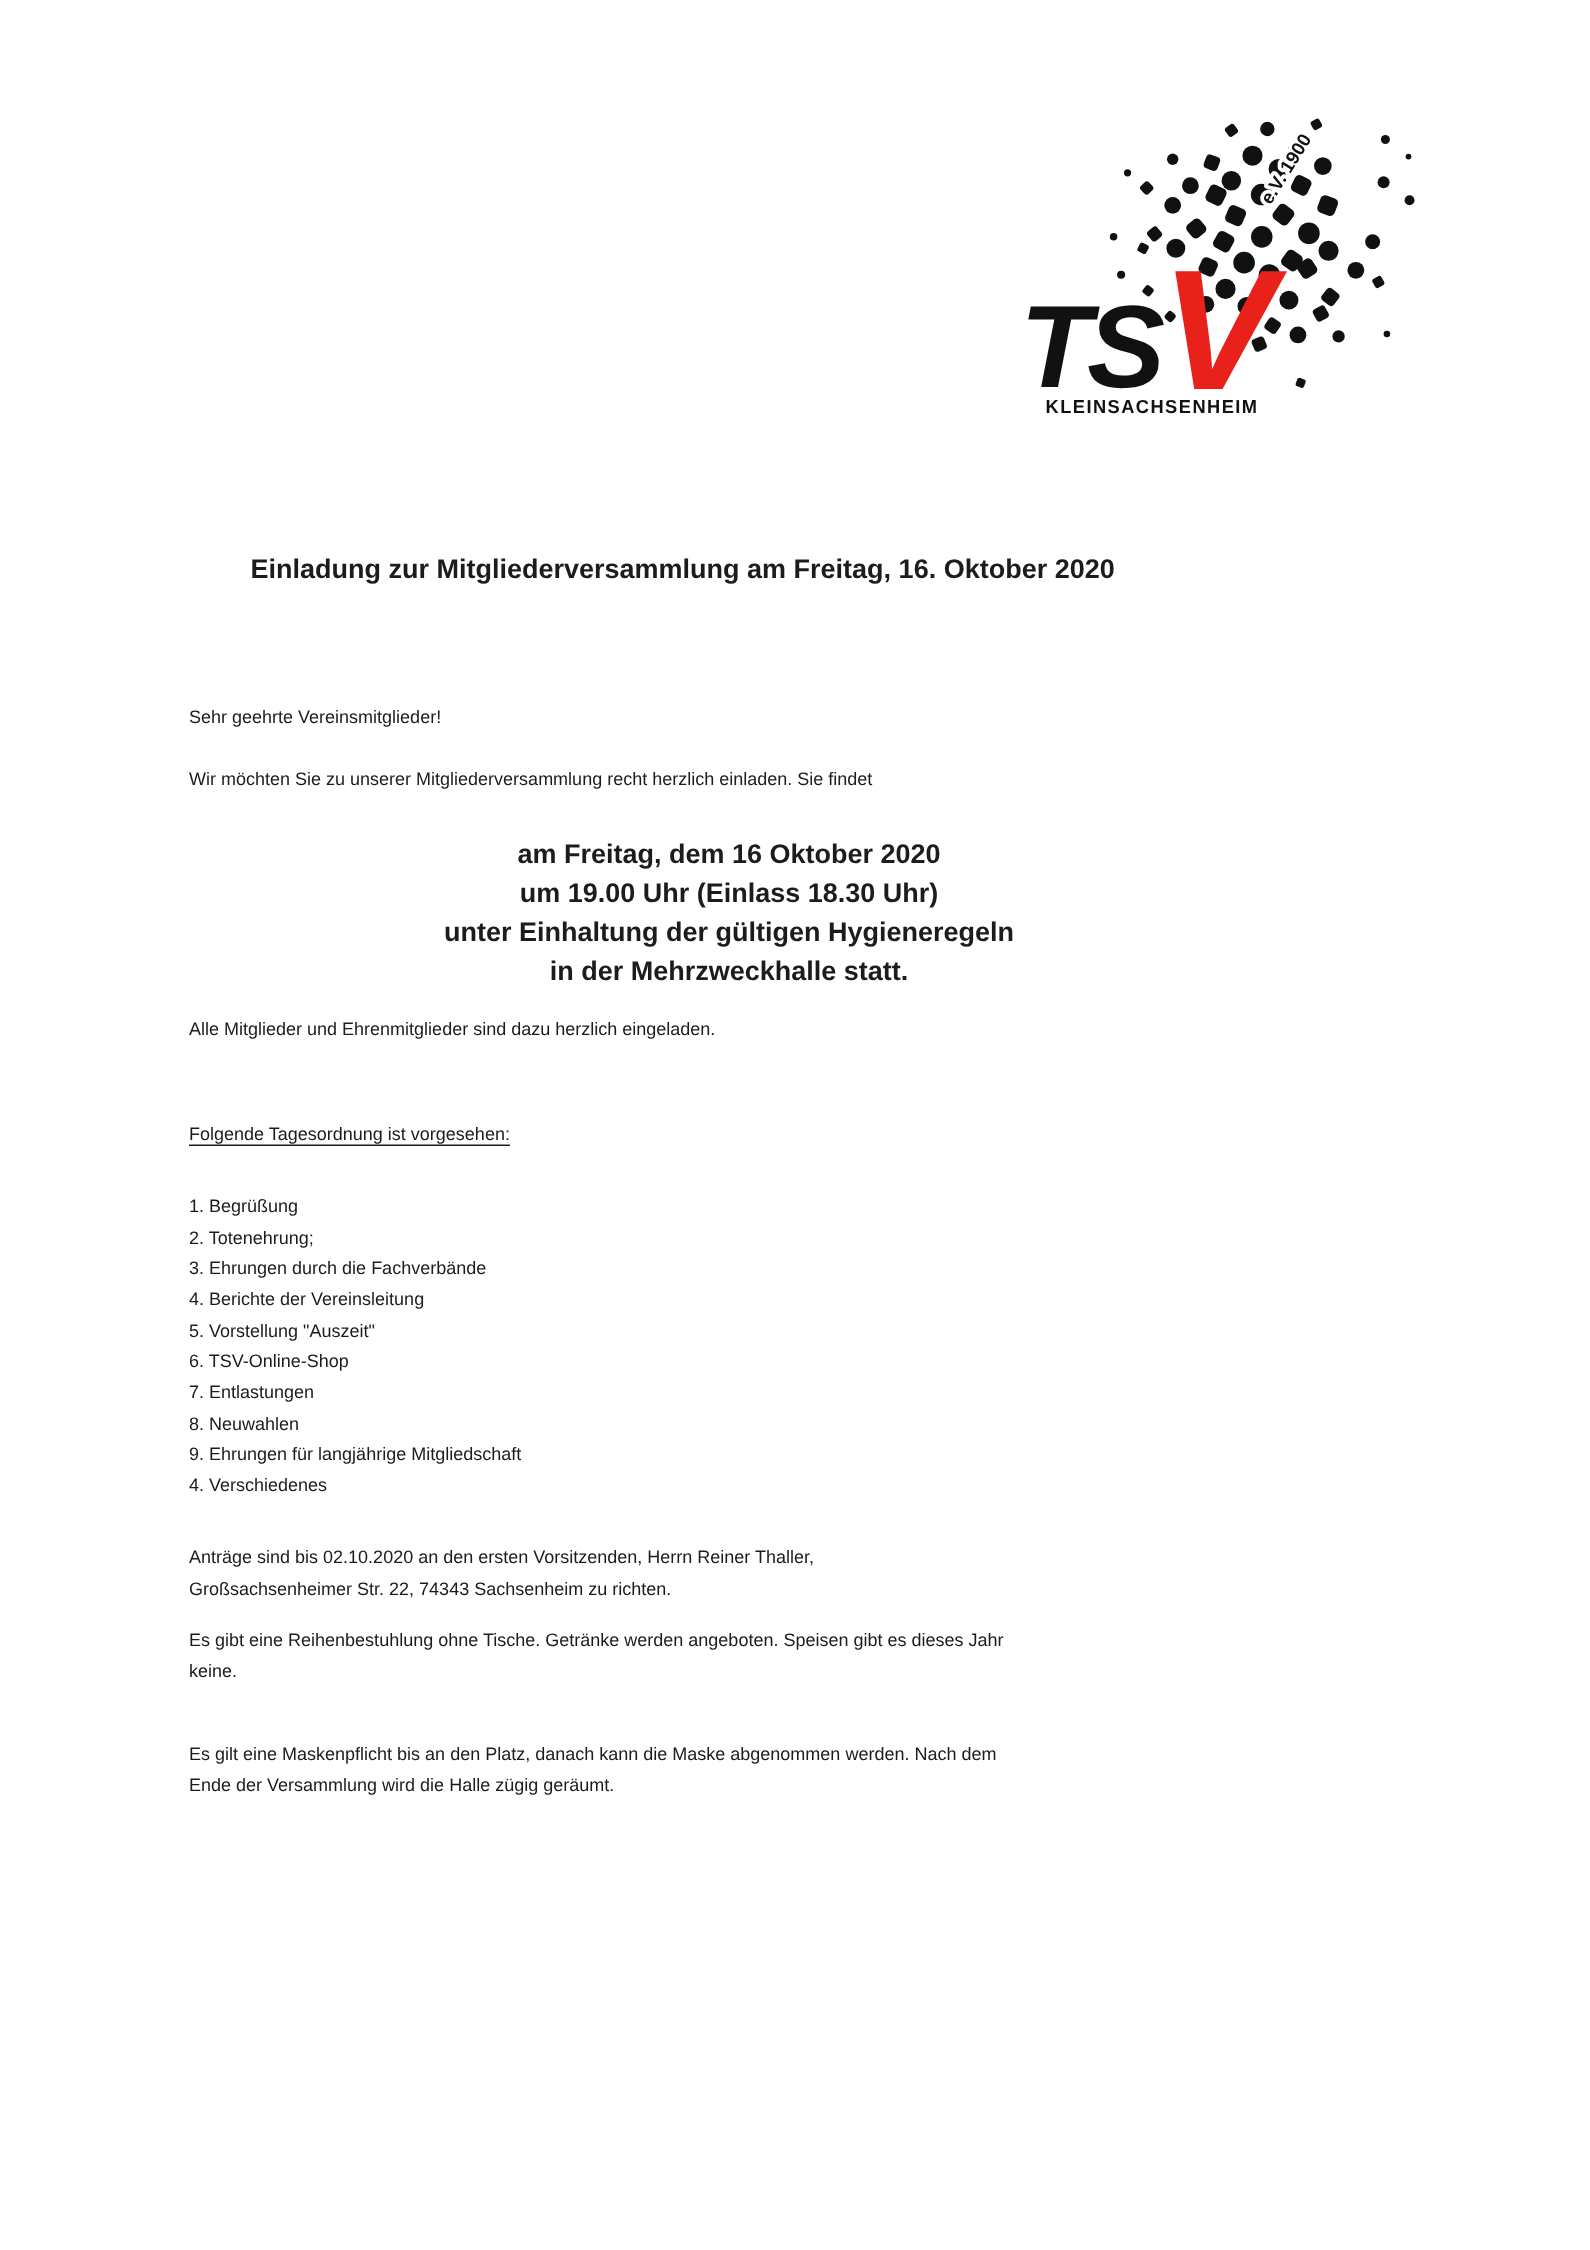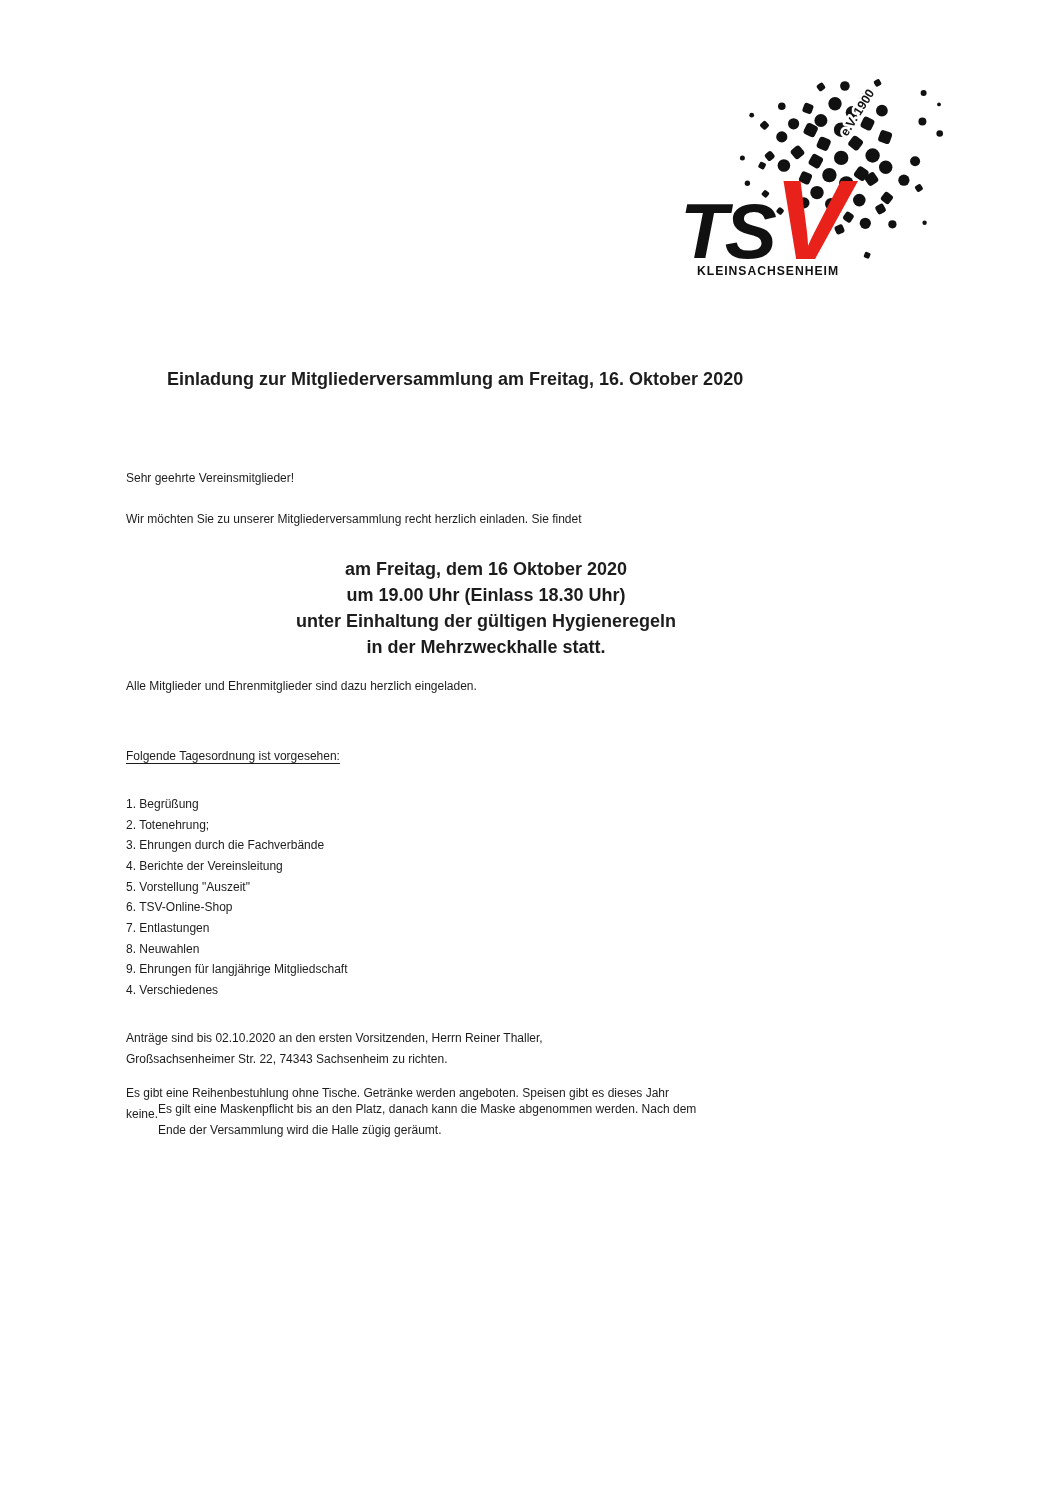--- a/index.html
+++ b/index.html
@@ -36,21 +36,21 @@
     text-align: center;
     font-weight: bold;
     font-size: 18px;
     line-height: 26px;
   }
   .invite-block { top: 676px; }
   .agenda-head-block { top: 746px; text-decoration: underline; text-underline-offset: 3px; }
   .agenda-block { top: 794px; }
   .motions-block { top: 1000px; margin-top: 28px; }
   .seating-block { top: 1083px; }
-  .mask-block { top: 1099px; margin-left: 32px; }
+  .mask-block { top: 1159px; }
 
   .logo {
     position: absolute;
     left: 678px;
     top: 73px;
     width: 285px;
     height: 215px;
   }
   .lg-ts {
     font-family: "Liberation Sans", sans-serif;

